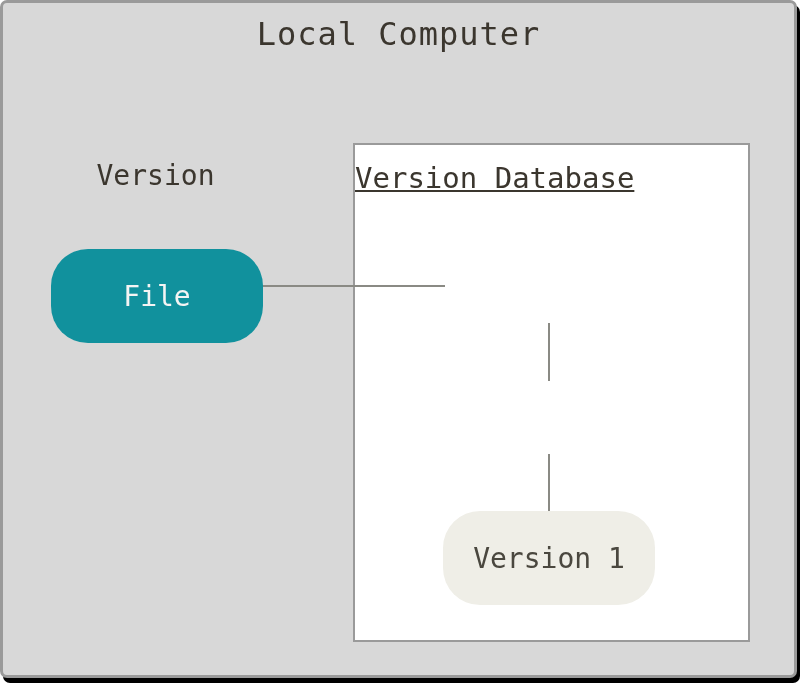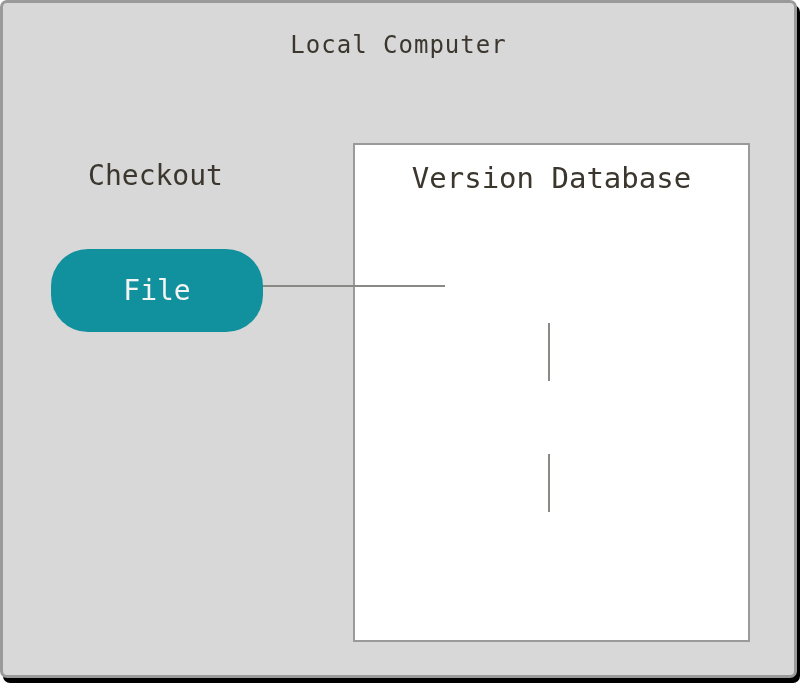--- a/index.html
+++ b/index.html
@@ -19,23 +19,23 @@
     position: absolute;
     top: 0; left: 0; right: 3px; bottom: 5px;
     background: var(--canvas-bg);
     border: 3px solid var(--frame-border);
     border-radius: 7px;
     box-shadow: 3px 5px 0 var(--shadow);
   }
   .diagram-title {
     position: absolute;
     left: 0; right: 0;
-    top: 28px;
+    top: 12px;
     text-align: center;
-    font-size: 24px;
+    font-size: 32px;
     letter-spacing: 1px;
     color: var(--title-text);
   }
   .checkout-label {
     position: absolute;
     left: 0;
     width: 305px;
     top: 156px;
     text-align: center;
     font-size: 28px;
@@ -47,28 +47,29 @@
     top: 140px;
     width: 393px;
     height: 495px;
     background: var(--box-bg);
     border: 2px solid var(--box-border);
   }
   .vdb-title {
     position: absolute;
     left: 0; right: 0;
     top: 16px;
-    text-align: center;
+    text-align: left;
     font-size: 29px;
     color: var(--title-text);
+    text-decoration: underline;
   }
   .pill {
     position: absolute;
     width: 212px;
-    height: 83px;
+    height: 94px;
     border-radius: 37px;
     display: flex;
     align-items: center;
     justify-content: center;
     font-size: 28px;
   }
   .pill-file {
     left: 48px;
     top: 246px;
     background: var(--file-bg);
@@ -106,29 +107,30 @@
   }
 </style>
 </head>
 <body>
 
 <div id="stage">
   <div class="frame">
 
     <div class="diagram-title">Local Computer</div>
 
-    <div class="checkout-label">Checkout</div>
+    <div class="checkout-label">Version</div>
 
     <div class="vdb-box">
       <div class="vdb-title">Version Database</div>
     </div>
 
     <div class="connector conn-h"></div>
     <div class="connector conn-v1"></div>
     <div class="connector conn-v2"></div>
 
     <div class="pill pill-file">File</div>
 
 
 
+    <div class="pill pill-version pill-v1">Version 1</div>
 
   </div>
 </div>
 
 </body></html>

